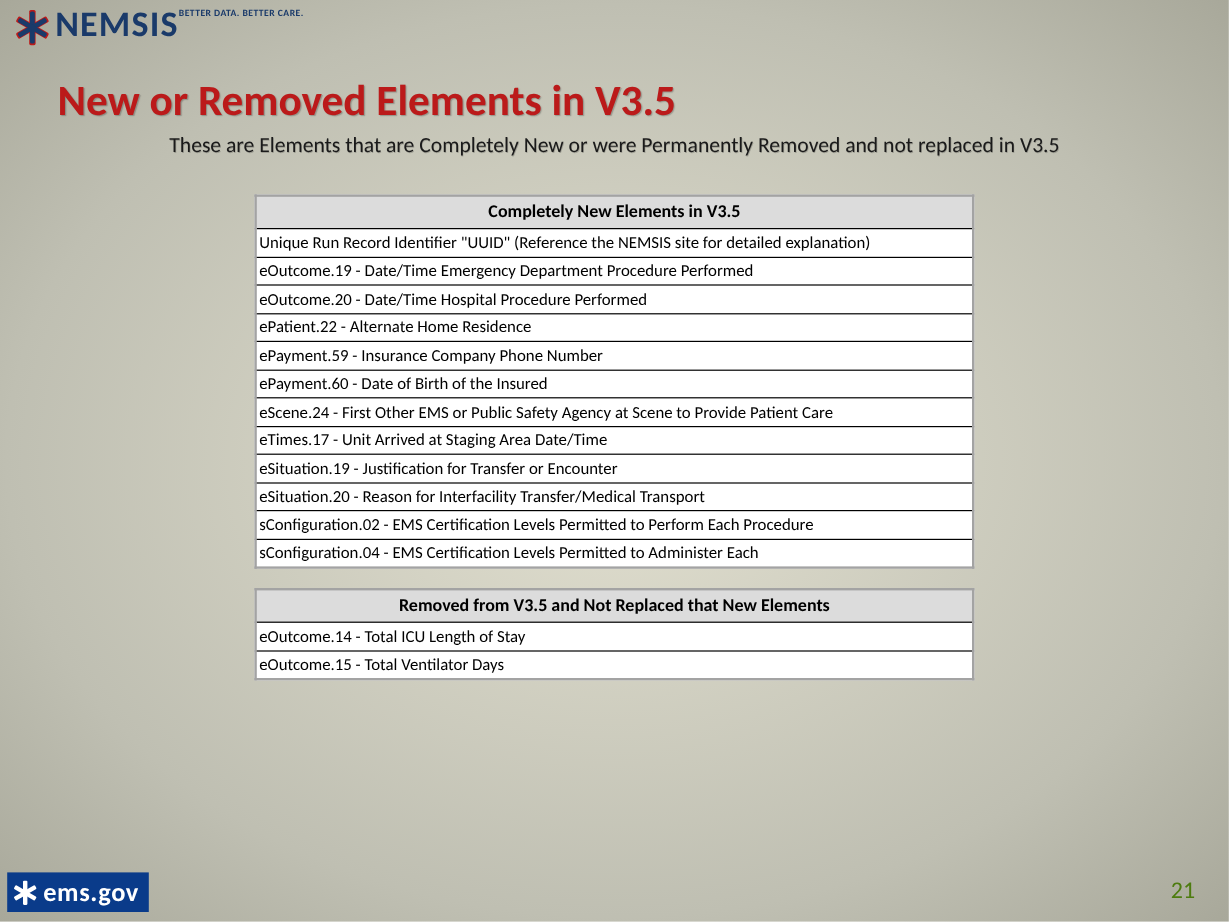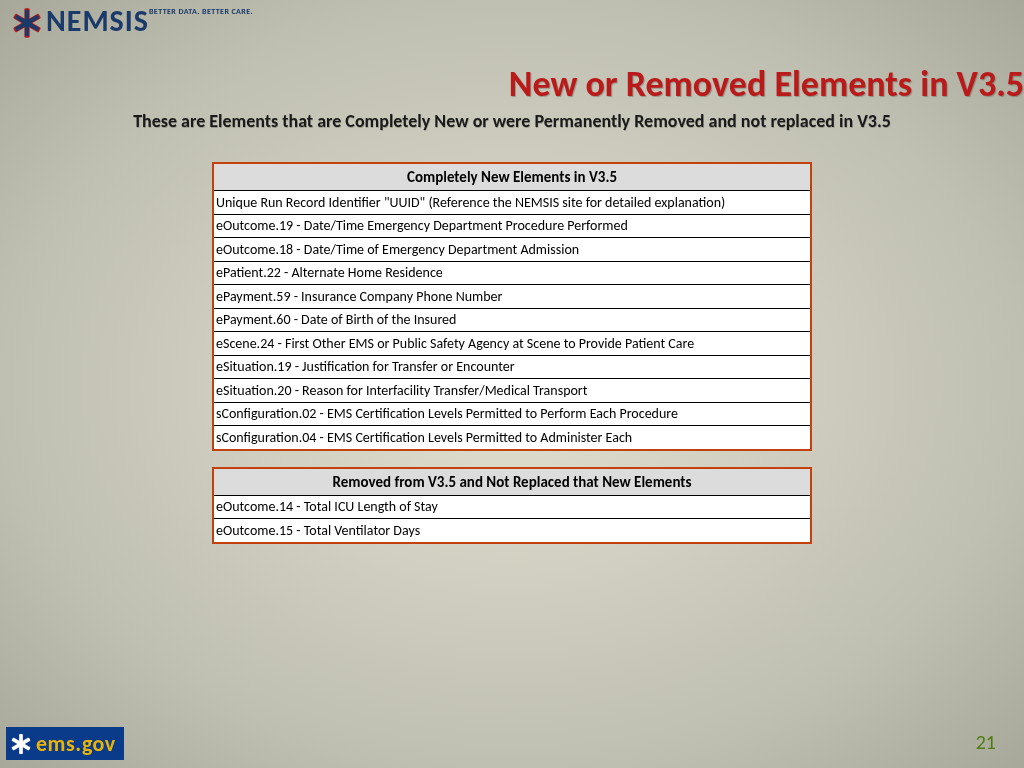--- a/index.html
+++ b/index.html
@@ -19,49 +19,49 @@
   .logo-nemsis .star {
     width: 34px; height: 34px; margin-right: 2px;
     display:flex; align-items:center; justify-content:center;
   }
   .logo-nemsis .text { display:flex; flex-direction:row; line-height:1; }
   .logo-nemsis .brand { font-size: 30px; font-weight: 800; color:#1a3a6a; letter-spacing:1px; }
   .logo-nemsis .tag { font-size: 8px; font-weight:700; color:#1a3a6a; letter-spacing:0.4px; margin-top:1px; }
 
   .title {
     position:absolute; top:62px; left:0; width:100%;
-    text-align:right;
+    text-align:left;
     font-size: 36px; font-weight: 800;
     color:#bb1a1a;
     text-shadow: 1px 1px 1px rgba(0,0,0,0.25);
     padding-left: 48px;
   }
   .subtitle {
     position:absolute; top:110px; left:0; width:100%;
     text-align:center;
-    font-size: 18px; font-weight:700;
+    font-size: 18px; font-weight:400;
     color:#1a1a1a;
     text-shadow: 0.5px 0.5px 0.5px rgba(0,0,0,0.2);
   }
 
   .tables { position:absolute; top:162px; left:212px; width:600px; }
-  table { width:100%; border-collapse:collapse; border:2px solid #c2410c; background:#fff; }
+  table { width:100%; border-collapse:collapse; border:2px solid #a3a3a3; background:#fff; }
   th {
     background:#dcdcdc; font-weight:700; font-size:15px;
     border:1px solid #000; padding:4px 6px; text-align:center;
   }
   td {
     border:1px solid #000; font-size:14px; padding:2.5px 4px 2.5px 2px;
     line-height:1.25;
   }
   .gap { height:16px; }
 
   .logo-ems {
     position:absolute; bottom:8px; left:6px;
-    background:#0a3b8a; color:#eab308; padding:3px 8px 3px 4px;
+    background:#0a3b8a; color:#ffffff; padding:3px 8px 3px 4px;
     display:flex; align-items:center;
     font-weight:800; font-size:22px; letter-spacing:0.5px;
   }
   .logo-ems svg { margin-right:4px; }
   .page-num {
     position:absolute; bottom:14px; right:28px;
     font-size:20px; color:#4d7c0f;margin-top:24px;
   }
 </style>
 </head>
@@ -99,33 +99,36 @@
         </tr>
       </thead>
     <tbody id="t1">
         <tr>
           <td>Unique Run Record Identifier "UUID" (Reference the NEMSIS site for detailed explanation)</td>
         </tr>
         <tr>
           <td>eOutcome.19 - Date/Time Emergency Department Procedure Performed</td>
         </tr>
         <tr>
-          <td>eOutcome.18 - Date/Time of Emergency Department Admission</td>
+          <td>eOutcome.20 - Date/Time Hospital Procedure Performed</td>
         </tr>
         <tr>
           <td>ePatient.22 - Alternate Home Residence</td>
         </tr>
         <tr>
           <td>ePayment.59 - Insurance Company Phone Number</td>
         </tr>
         <tr>
           <td>ePayment.60 - Date of Birth of the Insured</td>
         </tr>
         <tr>
           <td>eScene.24 - First Other EMS or Public Safety Agency at Scene to Provide Patient Care</td>
+        </tr>
+        <tr>
+          <td>eTimes.17 - Unit Arrived at Staging Area Date/Time</td>
         </tr>
         <tr>
           <td>eSituation.19 - Justification for Transfer or Encounter</td>
         </tr>
         <tr>
           <td>eSituation.20 - Reason for Interfacility Transfer/Medical Transport</td>
         </tr>
         <tr>
           <td>sConfiguration.02 - EMS Certification Levels Permitted to Perform Each Procedure</td>
         </tr>

